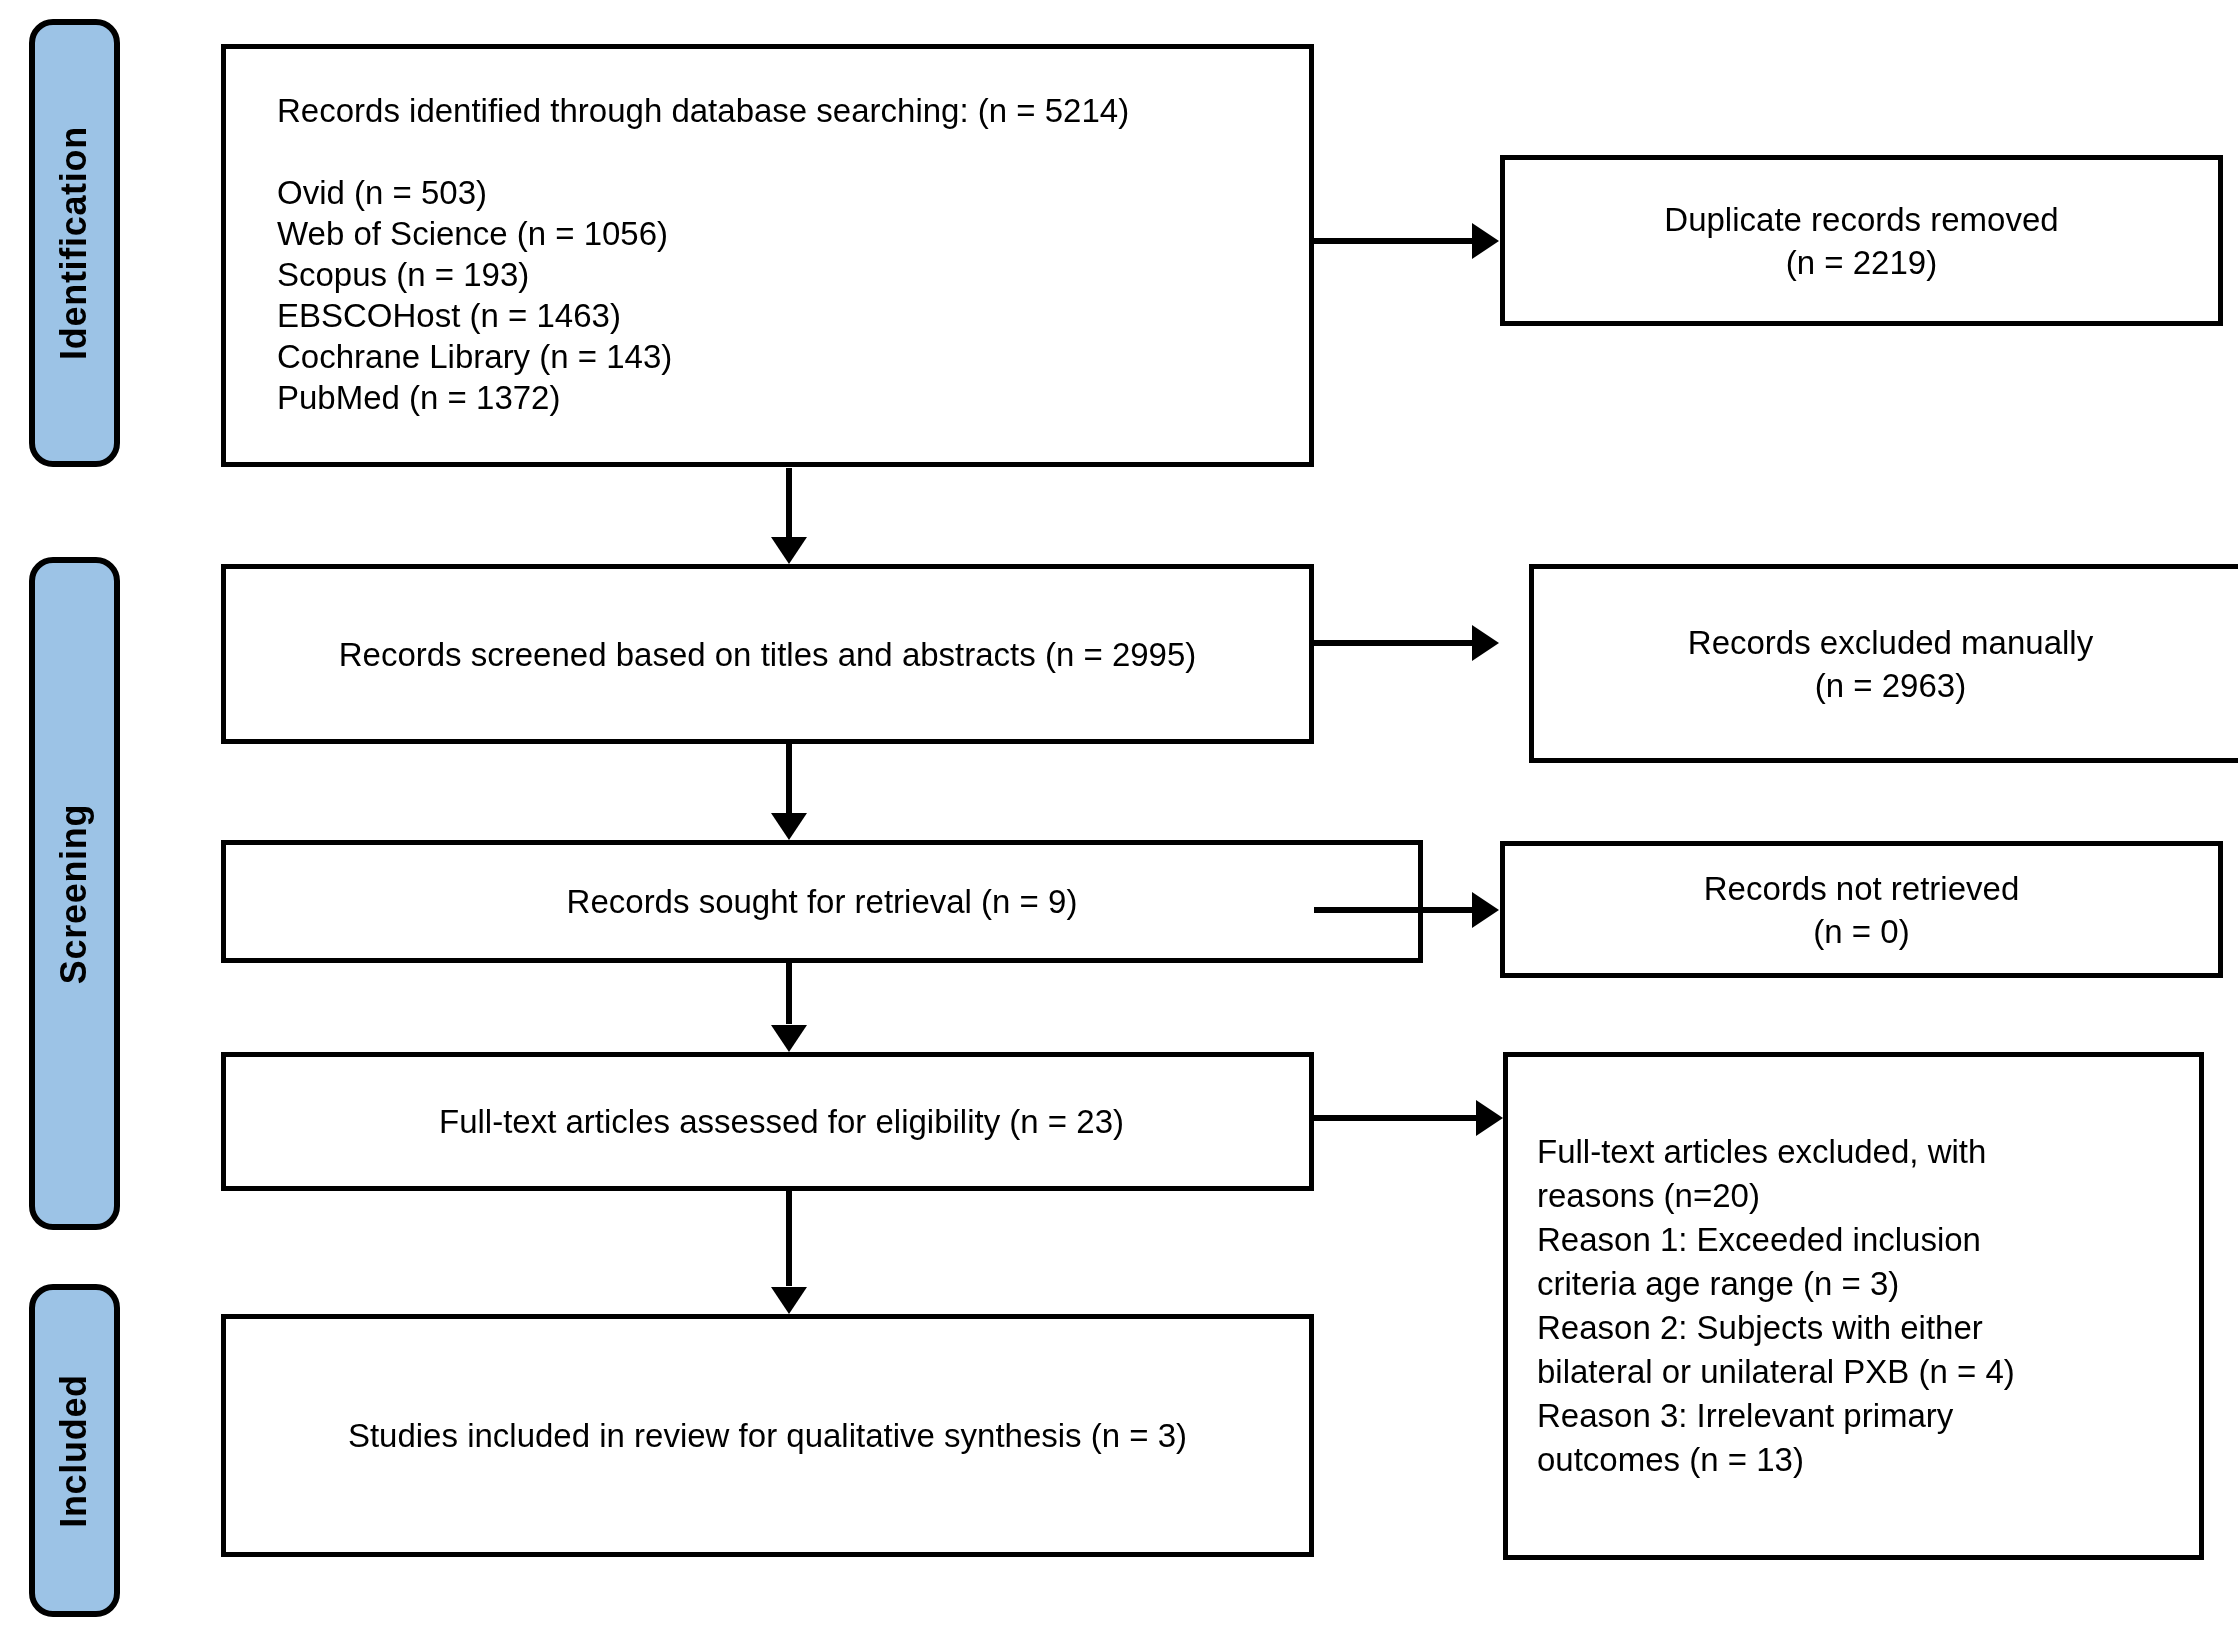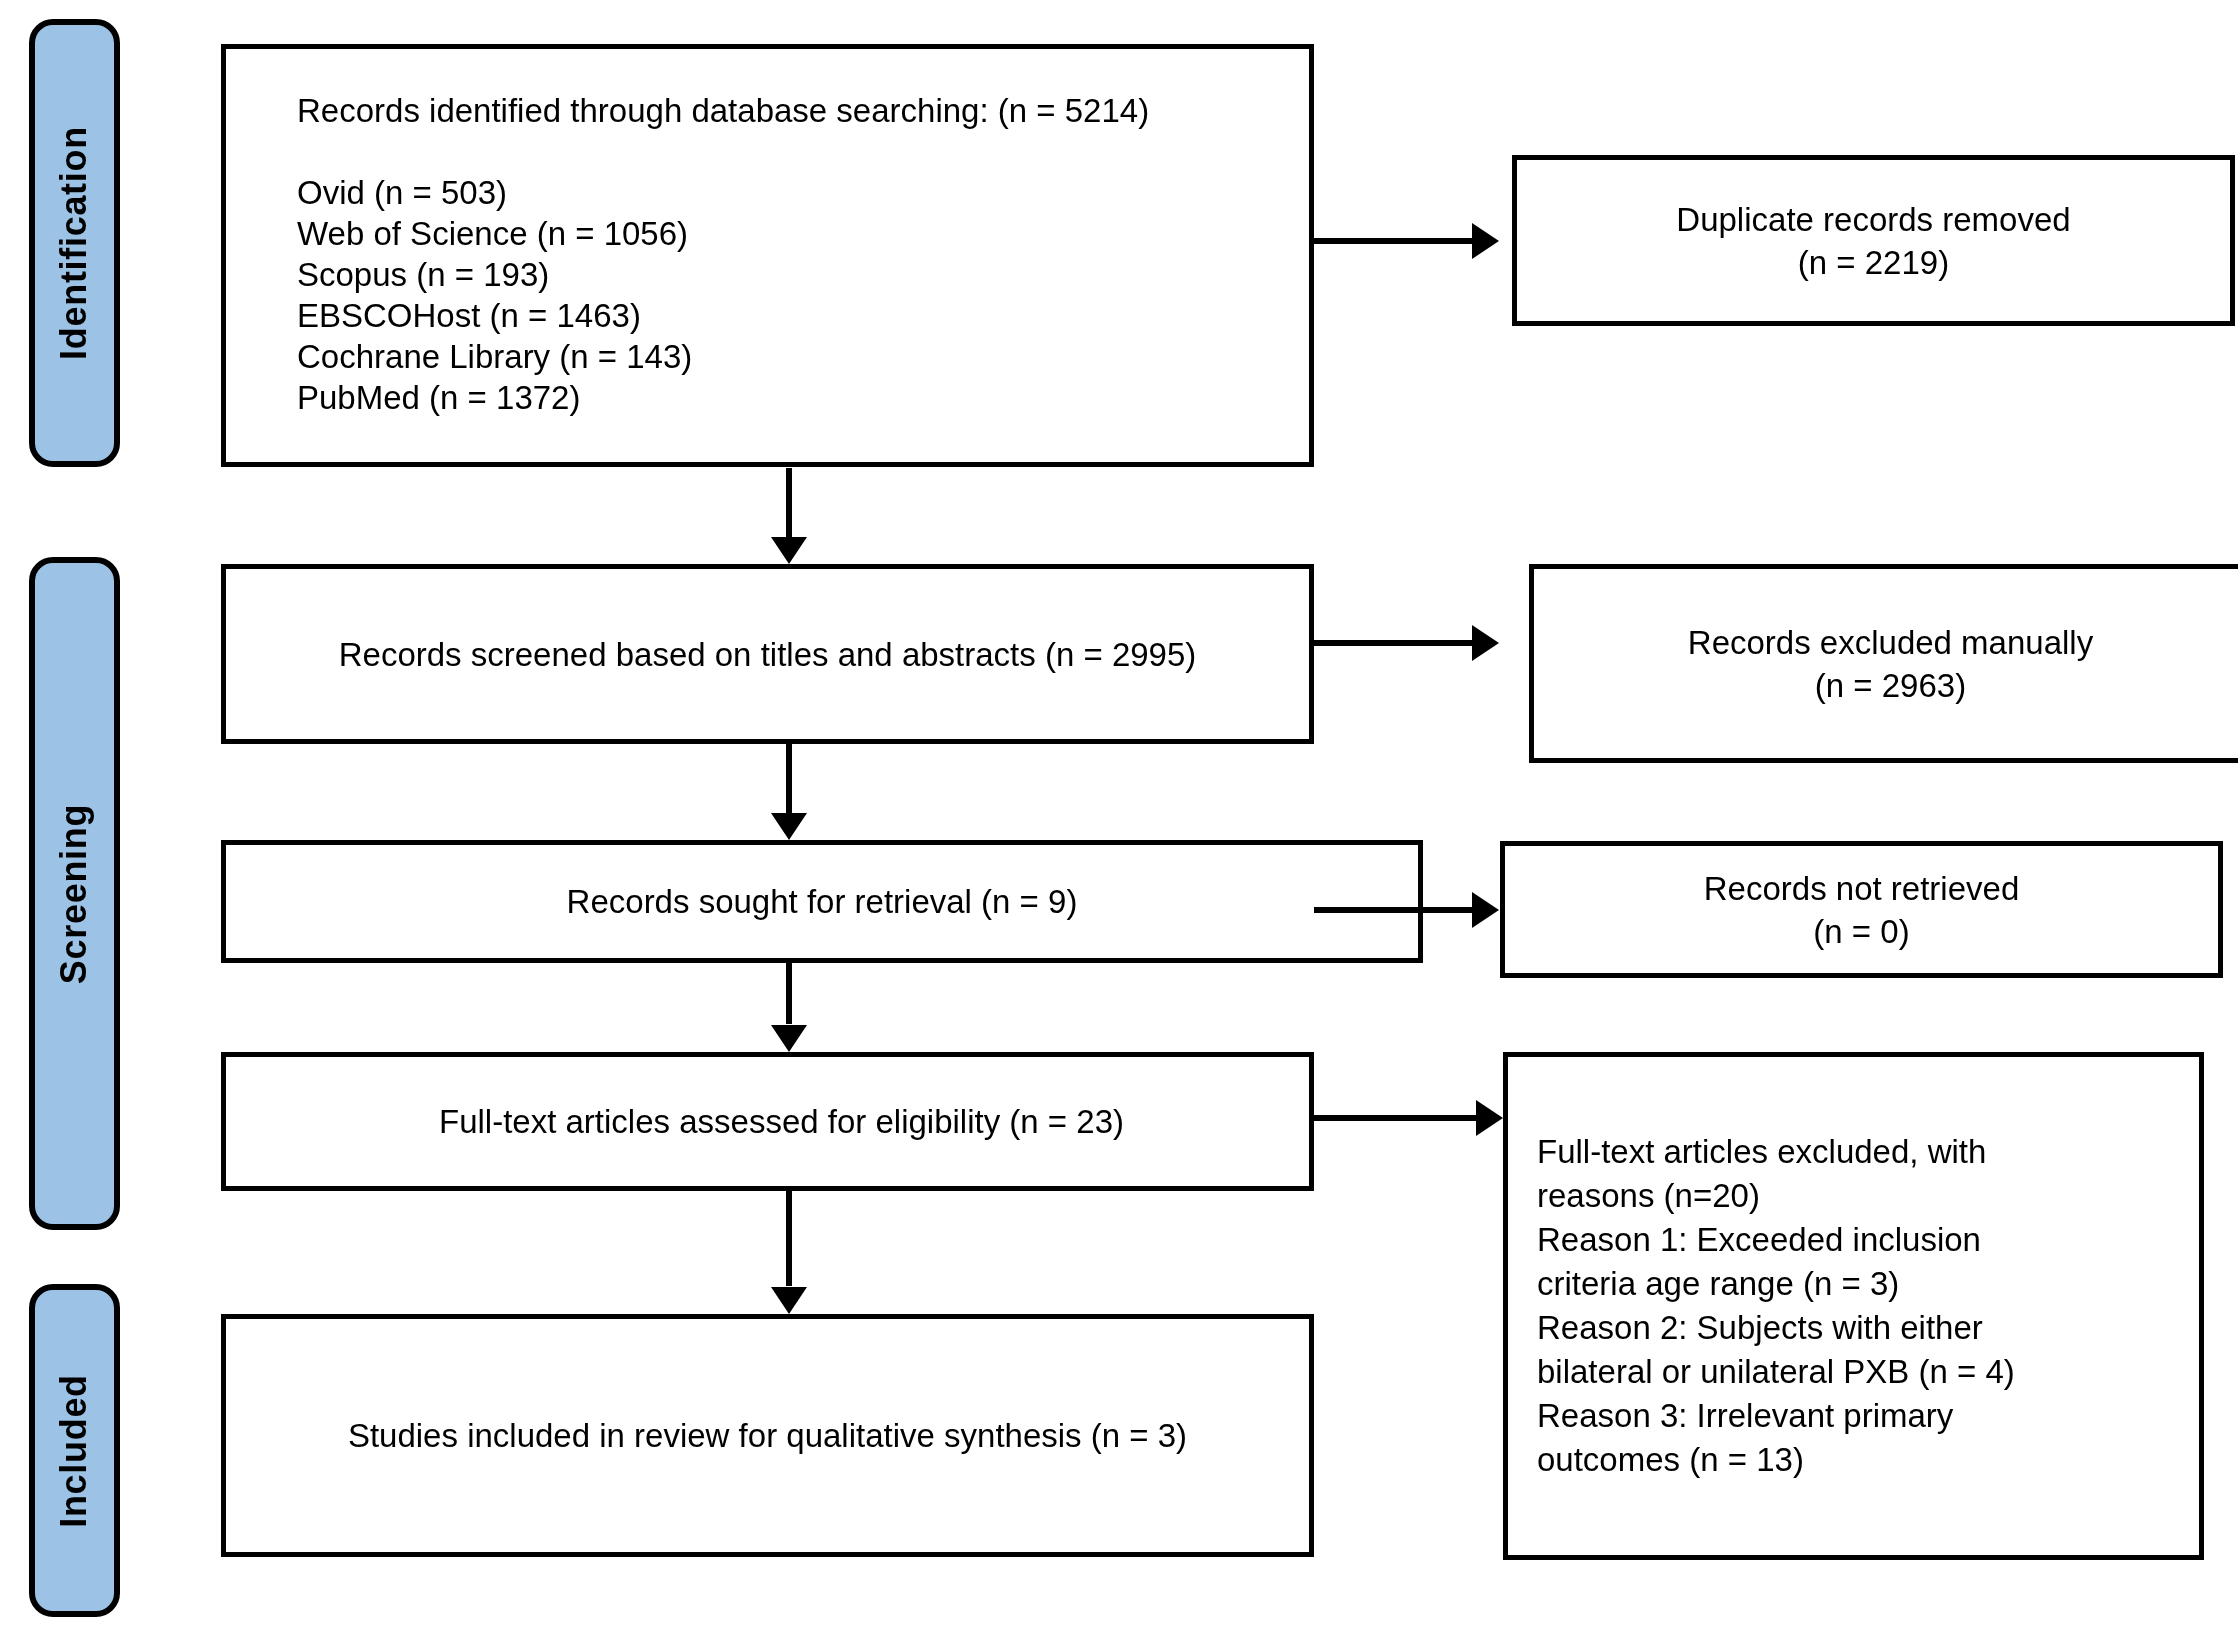--- a/index.html
+++ b/index.html
@@ -37,21 +37,21 @@
     line-height: 43px;
   }
   .fbox.centered {
     display: flex;
     align-items: center;
     justify-content: center;
     text-align: center;
     flex-direction: column;
   }
   .multiline {
-    padding: 41px 51px 0 71px;
+    padding: 41px 51px 0 51px;
     text-align: left;
   }
   .multiline .title { margin-bottom: 41px; }
   .leftlines {
     display: flex;
     flex-direction: column;
     justify-content: center;
     text-align: left;
     padding: 0 39px;
     line-height: 44px;
@@ -107,21 +107,21 @@
   </div>
 
   <div class="fbox centered" style="left:221px; top:1052px; width:1093px; height:139px;padding-left:28px;">
     <div>Full-text articles assessed for eligibility (n = 23)</div>
   </div>
 
   <div class="fbox centered" style="left:221px; top:1314px; width:1093px; height:243px;justify-content:center;">
     <div>Studies included in review for qualitative synthesis (n = 3)</div>
   </div>
 
-  <div class="fbox centered" style="left:1500px; top:155px; width:723px; height:171px;margin-left:12px;">
+  <div class="fbox centered" style="left:1500px; top:155px; width:723px; height:171px;">
     <div>Duplicate records removed</div>
     <div>(n = 2219)</div>
   </div>
 
   <div class="fbox centered" style="left:1500px; top:564px; width:723px; height:199px;margin-left:29px;">
     <div>Records excluded manually</div>
     <div>(n = 2963)</div>
   </div>
 
   <div class="fbox centered" style="left:1500px; top:841px; width:723px; height:137px;">

